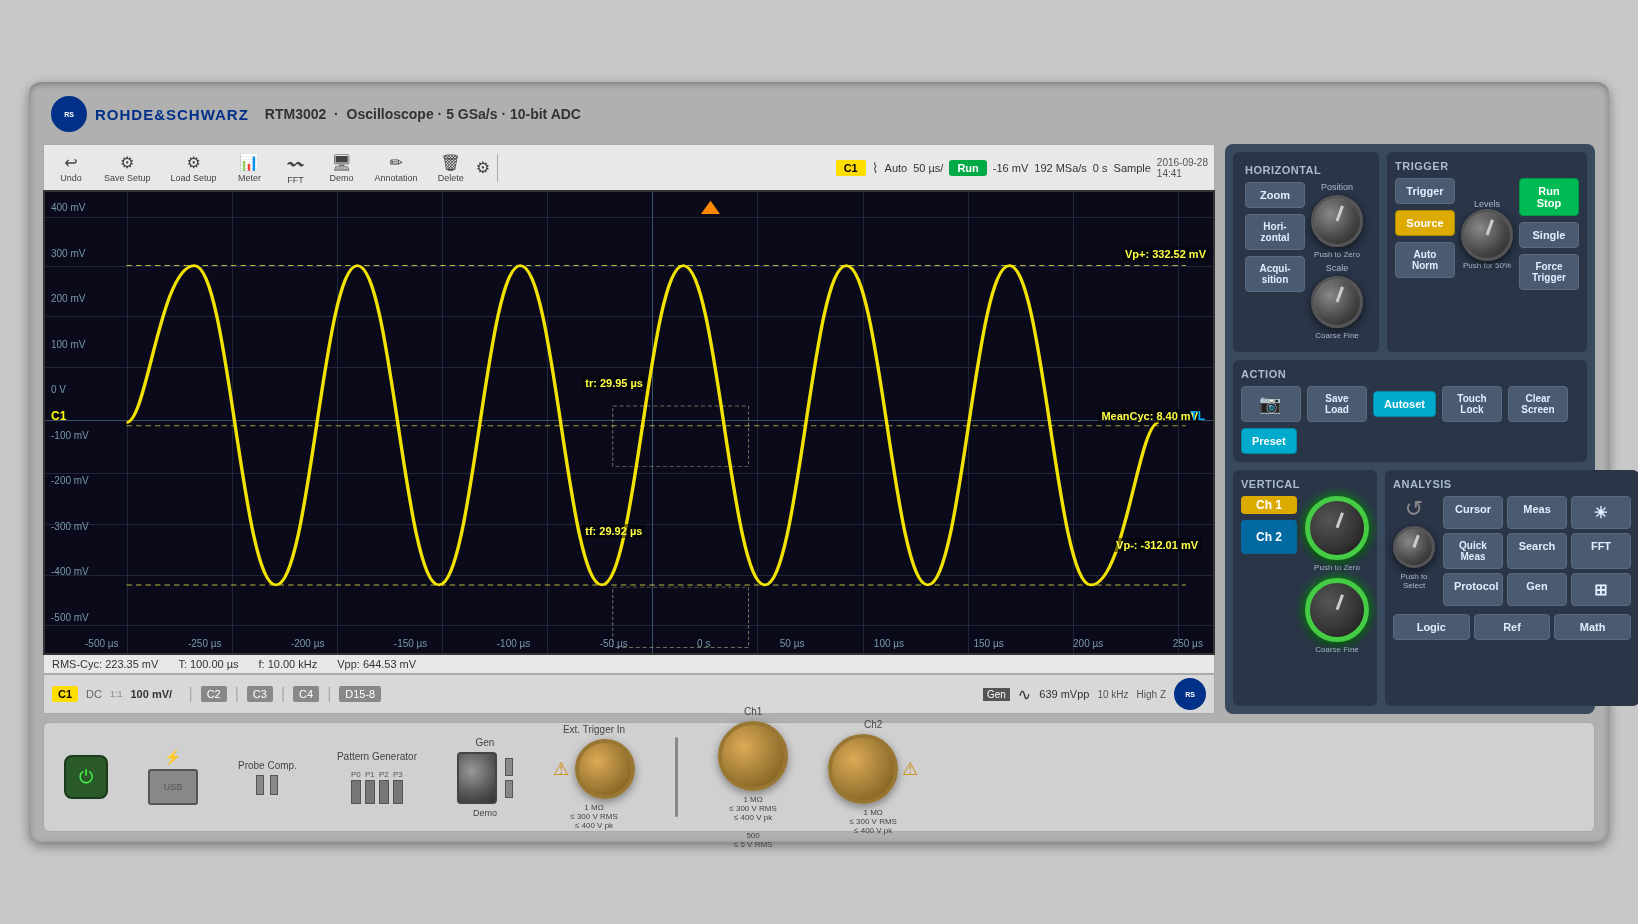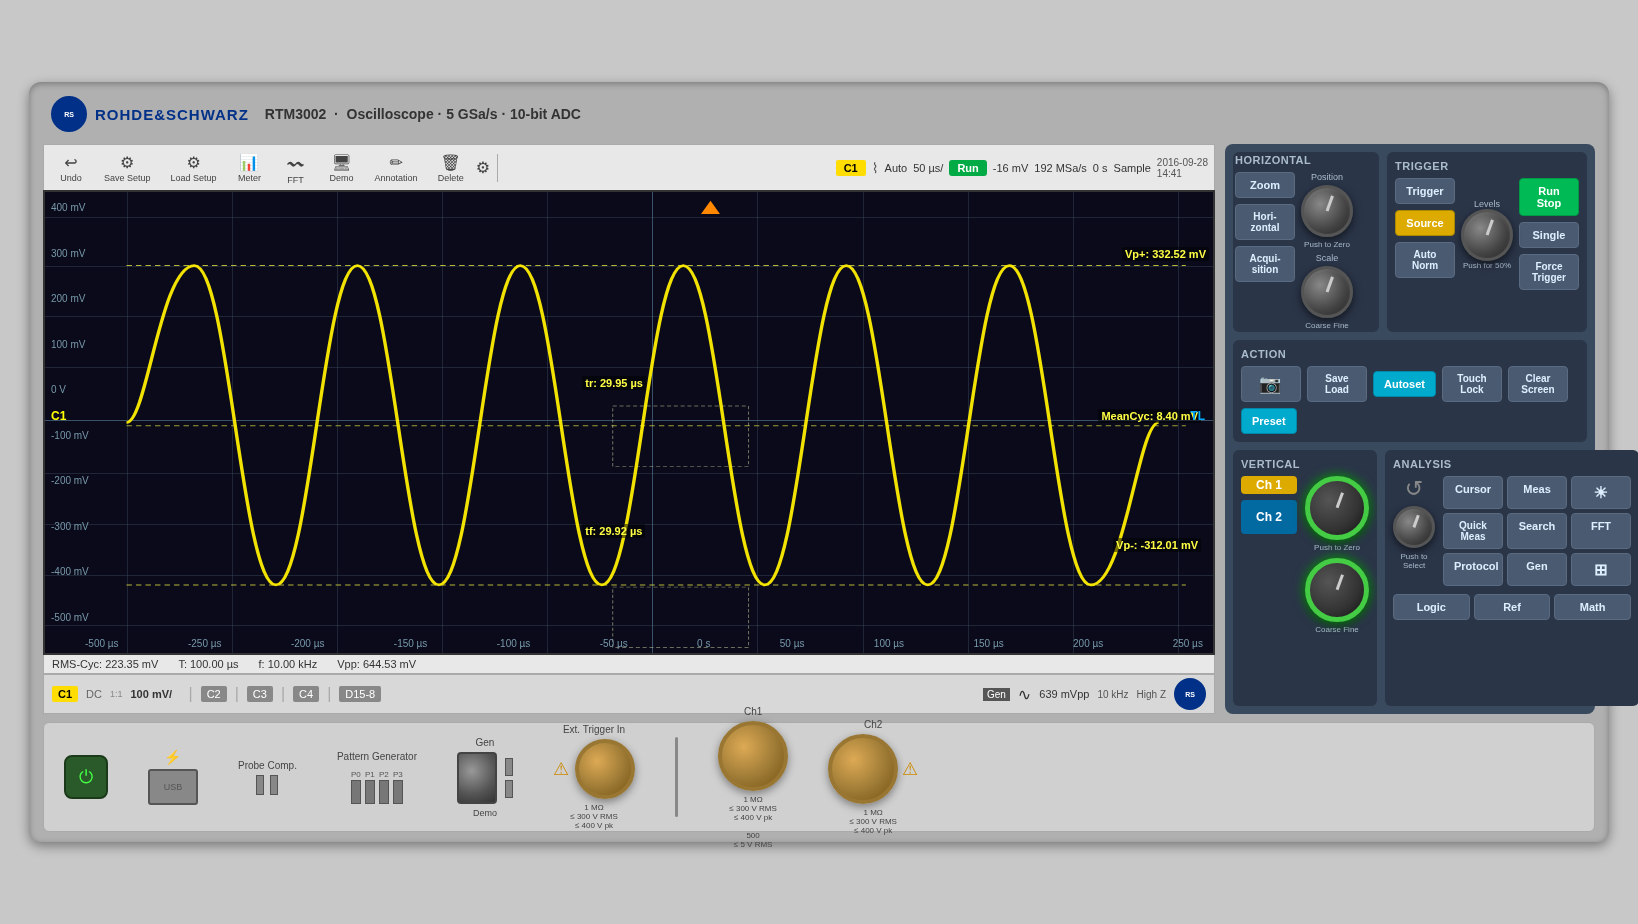--- a/index.html
+++ b/index.html
@@ -410,21 +410,21 @@
       height: 30%;
       background: #ccc;
       transform-origin: bottom center;
       transform: translateX(-50%) translateY(-100%) rotate(20deg);
     }
     
     .horizontal-section {
       flex: 1;
       background: #2a3548;
       border-radius: 6px;
-      padding: 2px;
+      padding: 12px;
     }
     .trigger-section {
       flex: 1;
       background: #2a3548;
       border-radius: 6px;
       padding: 8px;
     }
     .vertical-section {
       background: #2a3548;
       border-radius: 6px;

